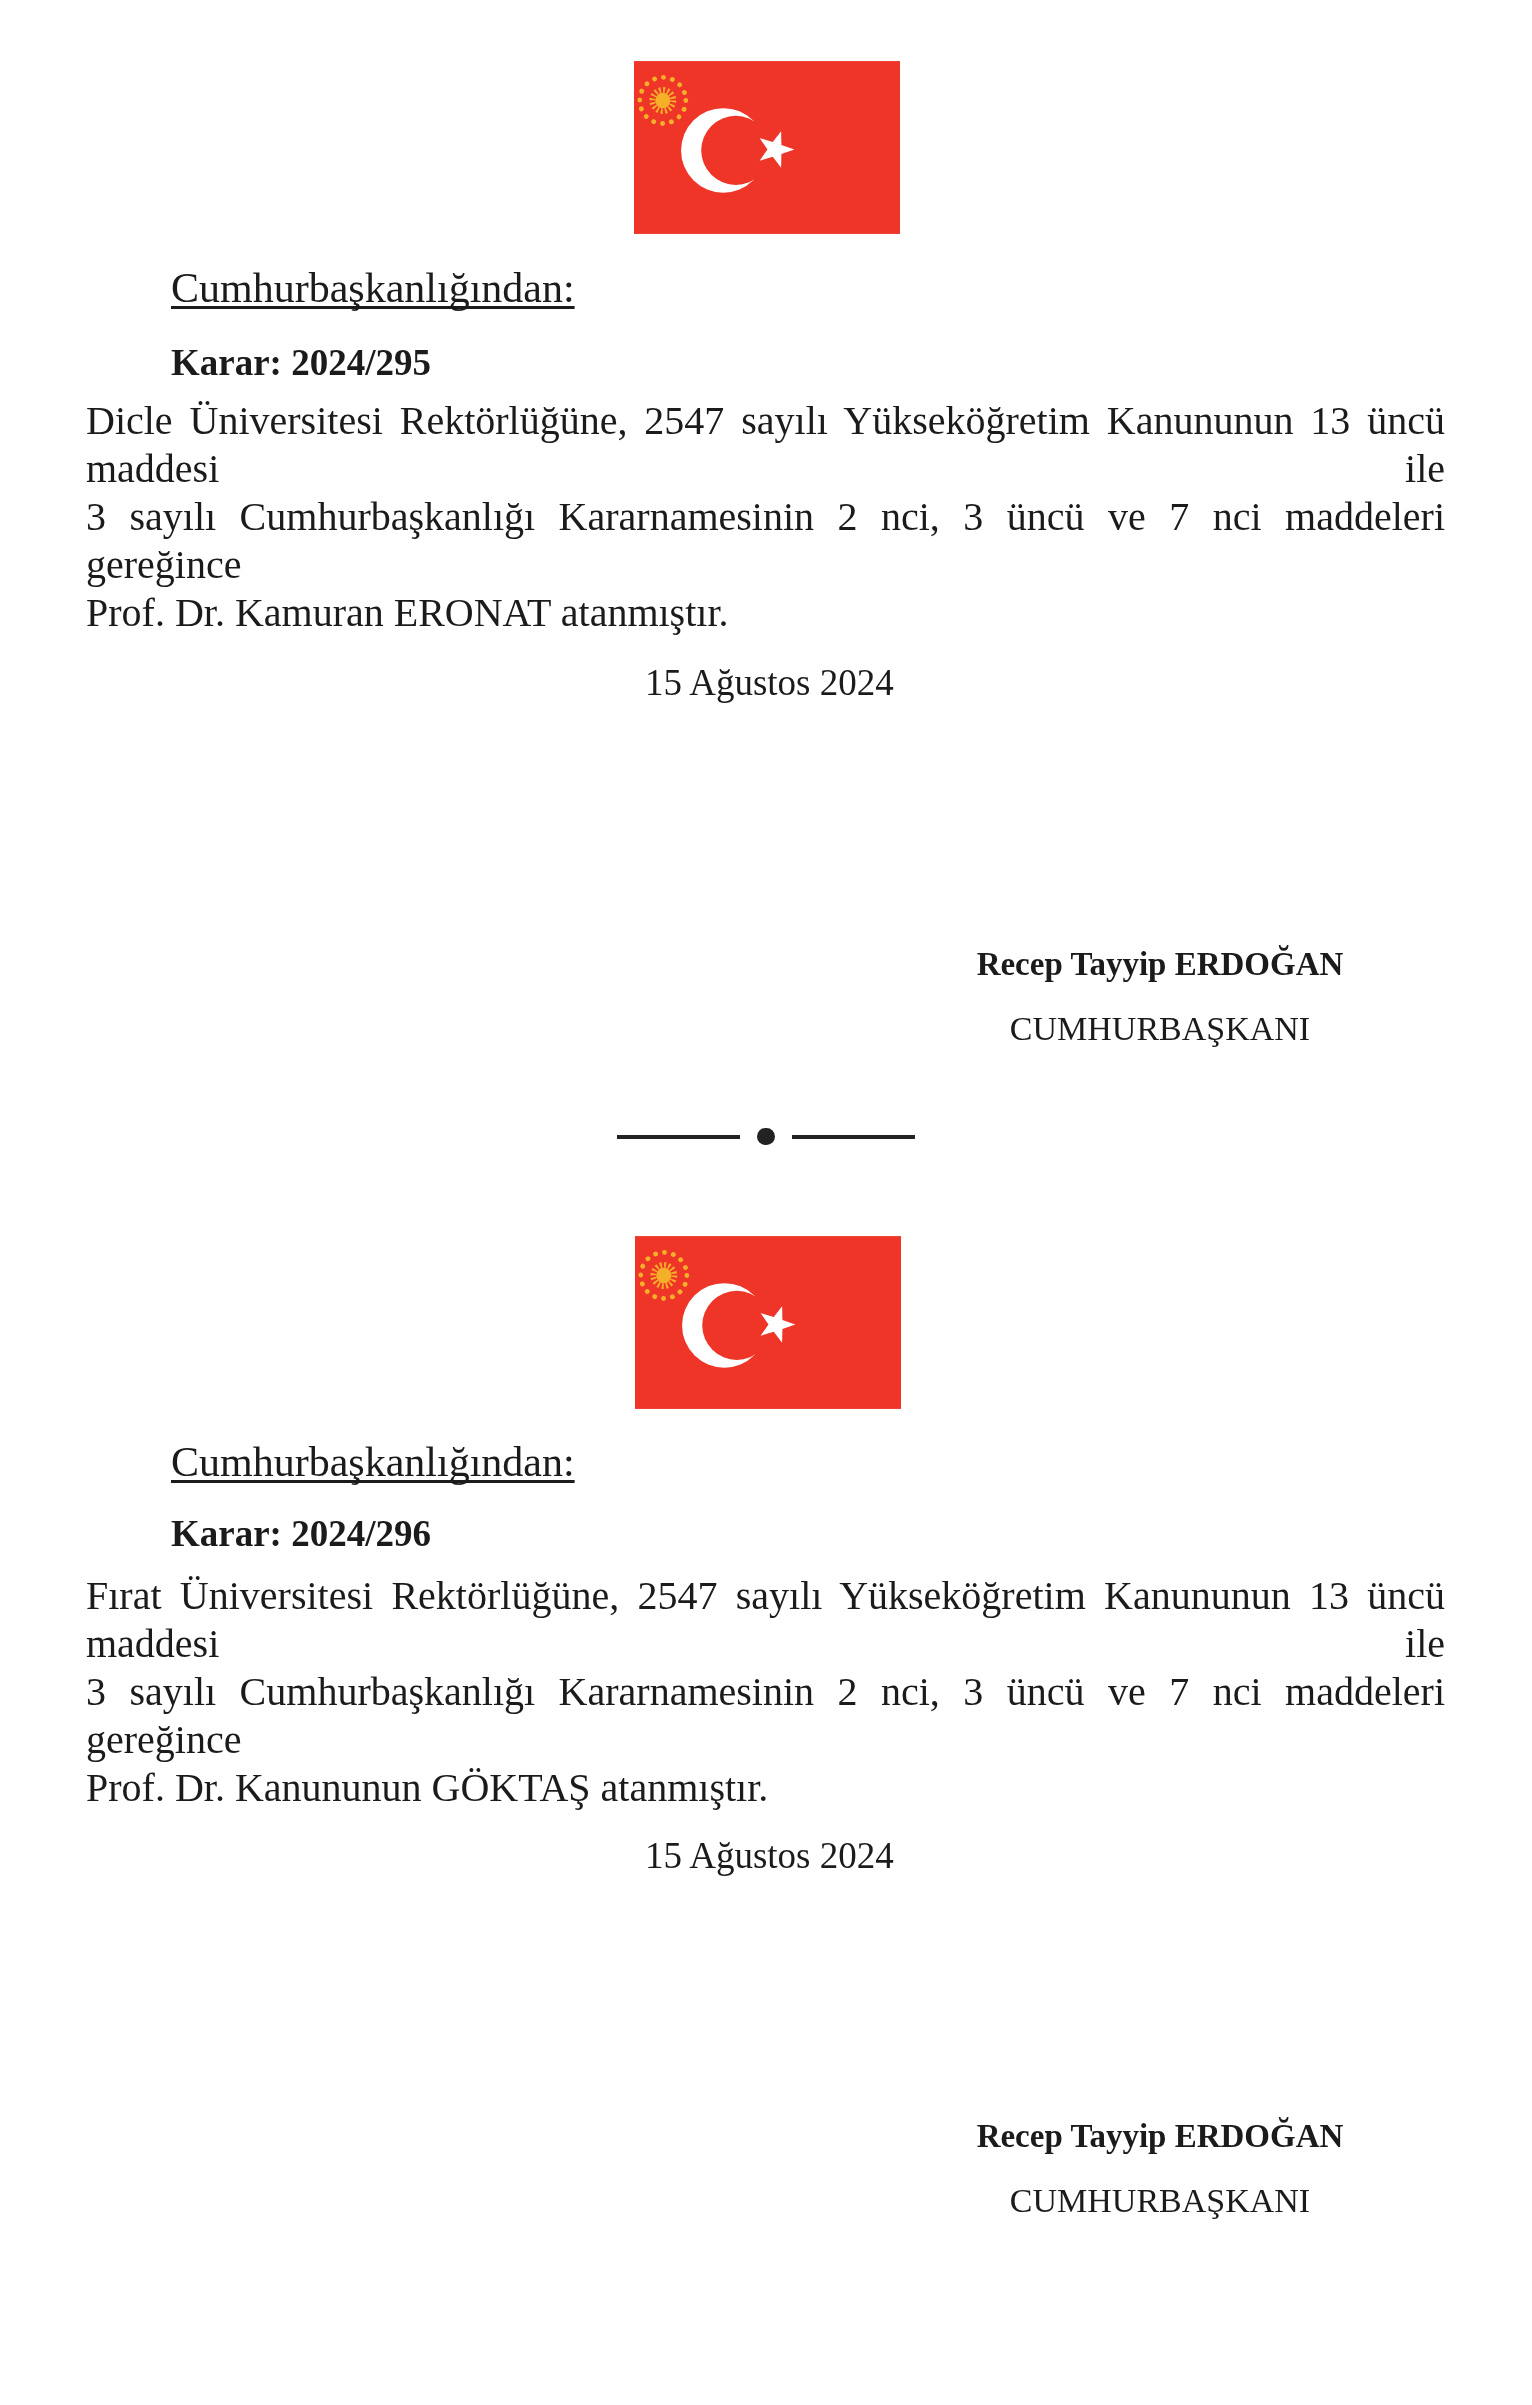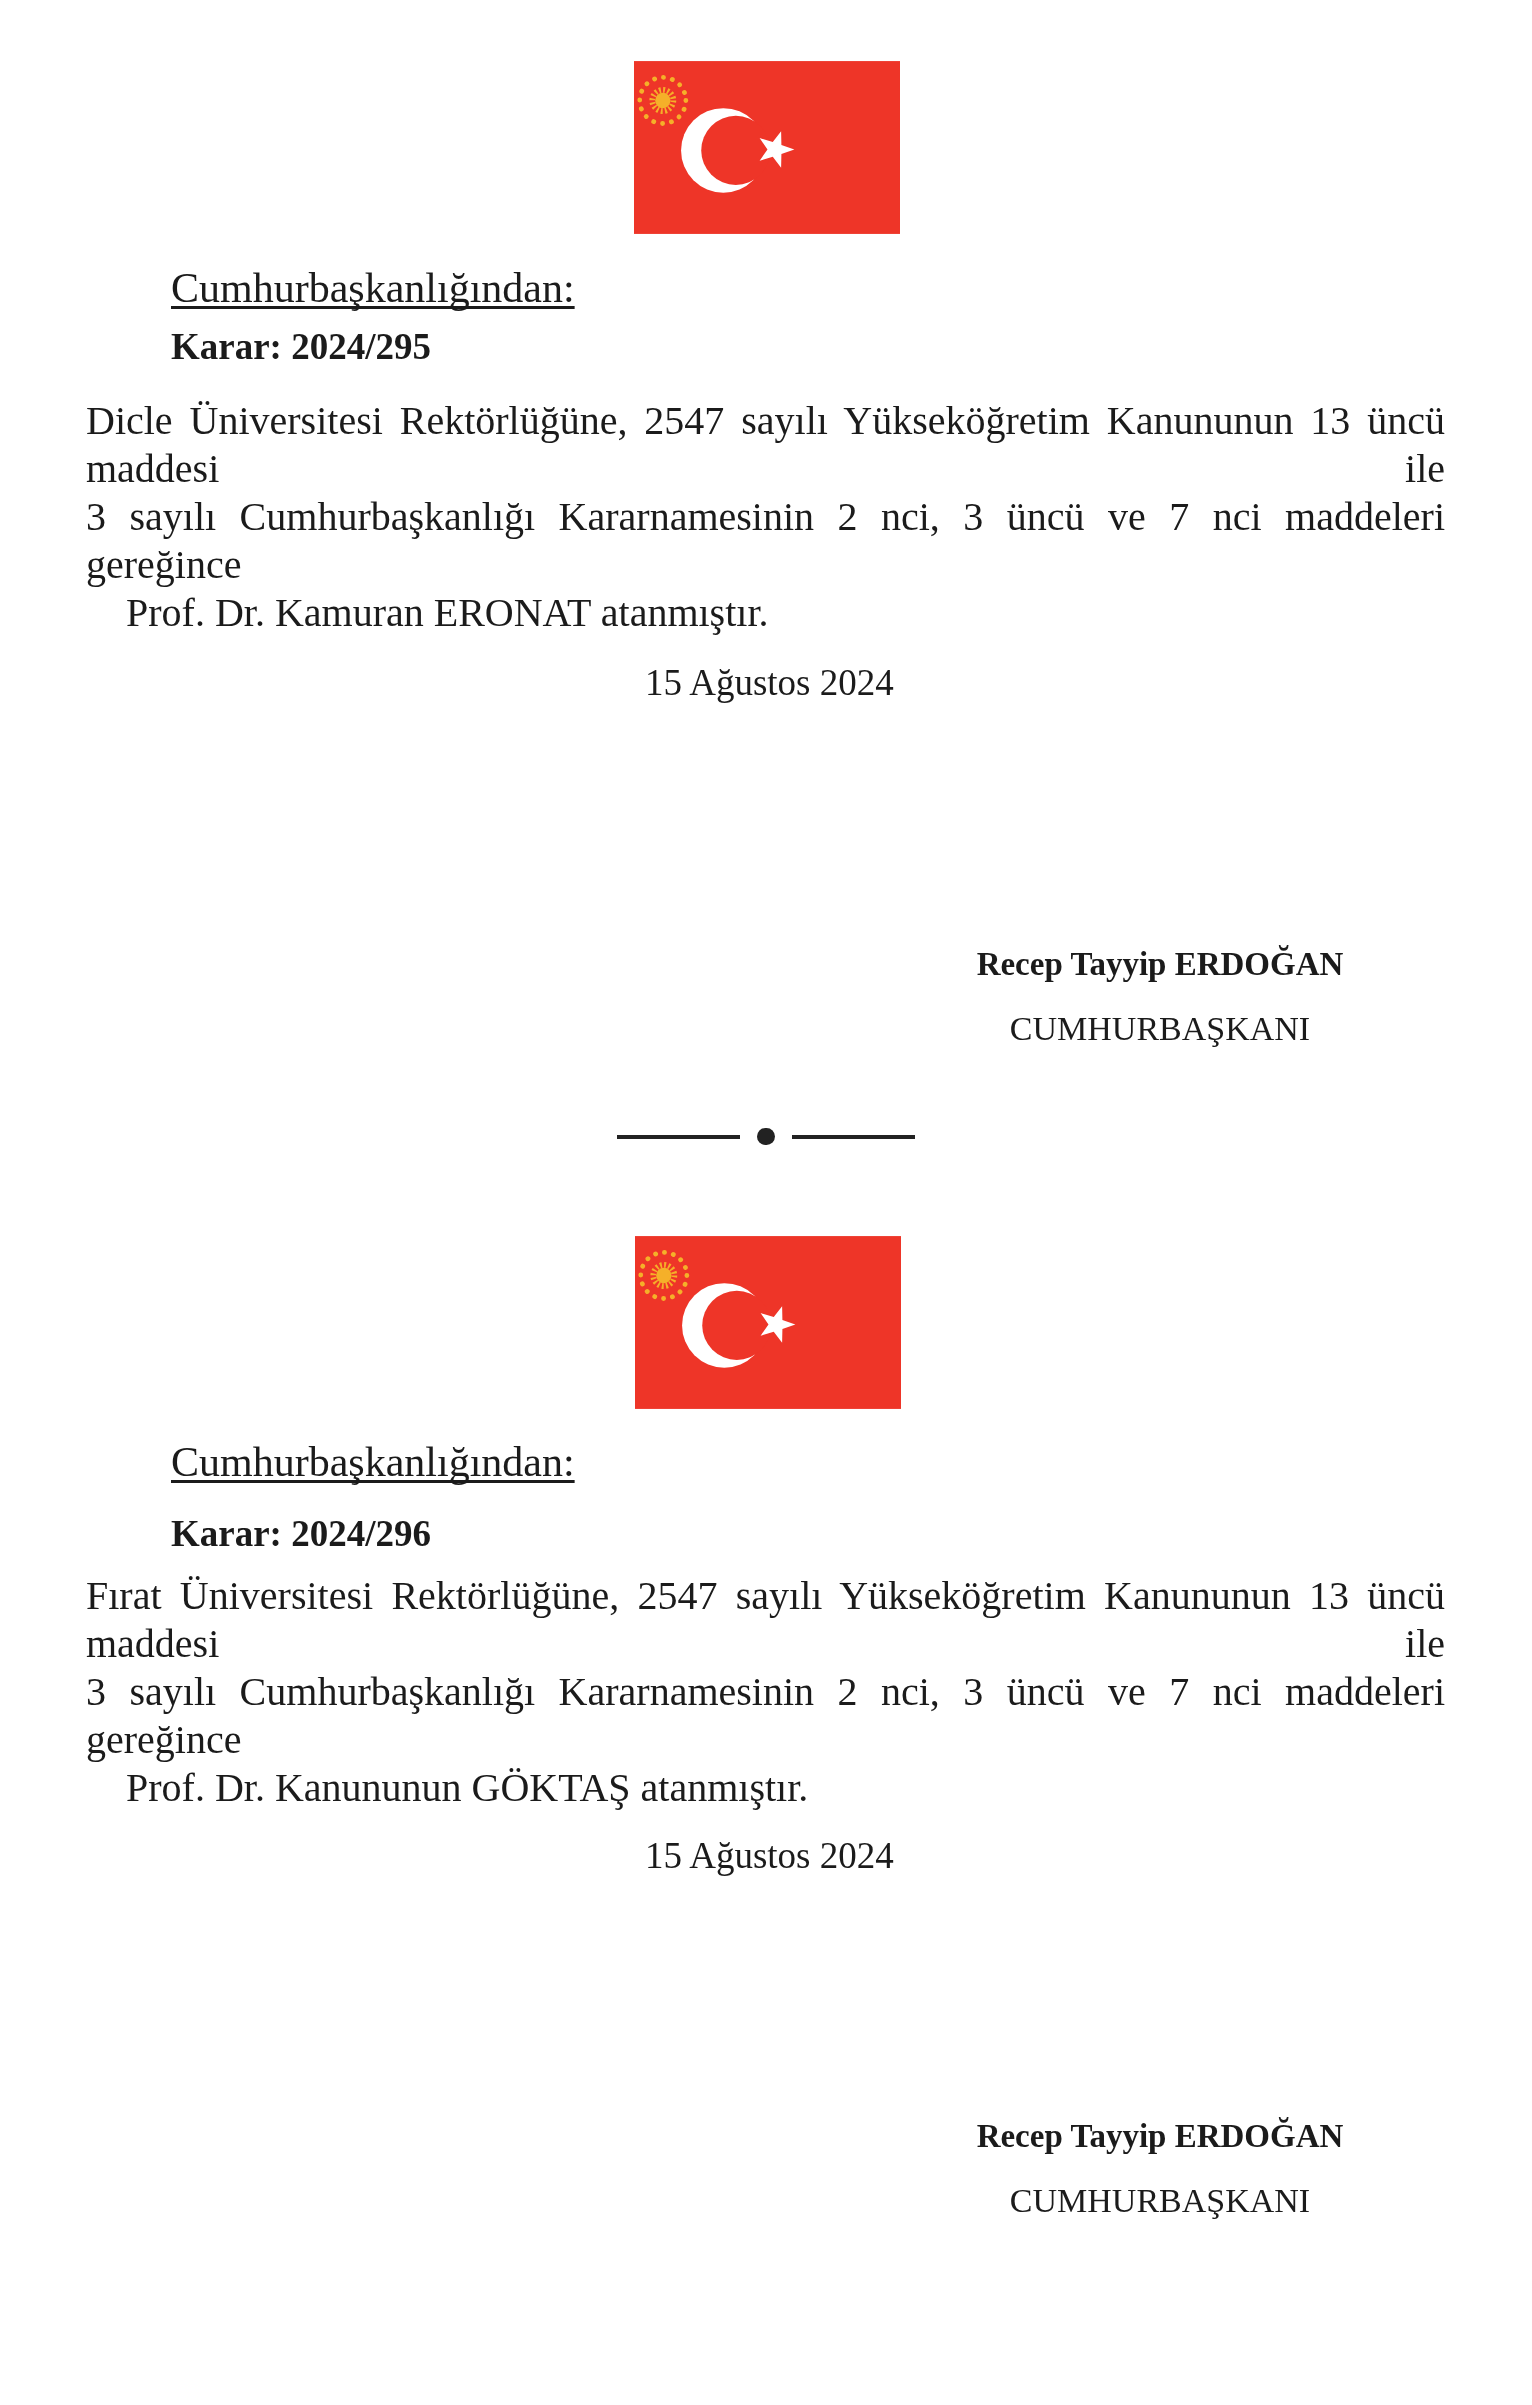--- a/index.html
+++ b/index.html
@@ -44,21 +44,20 @@
     font-size: 40px;
     line-height: 48px;
   }
   .body-line-just {
     text-align: justify;
     text-align-last: justify;
     white-space: normal;
   }
   .body-line-left {
     text-align: left;
-    margin-left: 40px;
   }
   .decision-date {
     font-size: 37px;
     line-height: 1.2;
     white-space: nowrap;
   }
   .signature-block {
     width: 428px;
     text-align: center;
   }
@@ -118,21 +117,21 @@
           <circle cx="93" cy="93" r="44" fill="#FFFFFF"></circle>
           <circle cx="106" cy="93" r="36" fill="#EE3528"></circle>
         </g>
 
         <polygon fill="#FFFFFF" points="153.2,73 153.5,87.3 167,92 153.5,96.7 153.2,111 144.5,99.6 130.8,103.8 139,92 130.8,80.2 144.5,84.4"></polygon>
       </svg>
     </div>
 
     <div class="abs issuer-heading" style="left:171px; top:263px;">Cumhurbaşkanlığından:</div>
 
-    <div class="abs decision-number" style="left:171px; top:325px;">Karar: 2024/295</div>
+    <div class="abs decision-number" style="left:171px; top:341px;">Karar: 2024/295</div>
 
     <div class="abs decision-body" style="left:86px; top:397px;">
       <div class="body-line-just">Dicle Üniversitesi Rektörlüğüne, 2547 sayılı Yükseköğretim Kanununun 13 üncü maddesi ile</div>
       <div class="body-line-just">3 sayılı Cumhurbaşkanlığı Kararnamesinin 2 nci, 3 üncü ve 7 nci maddeleri gereğince</div>
       <div class="body-line-left">Prof. Dr. Kamuran ERONAT atanmıştır.</div>
     </div>
 
     <div class="abs decision-date" style="left:645px; top:661px;">15 Ağustos 2024</div>
 
     <div class="abs signature-block" style="left:946px; top:943px;">

